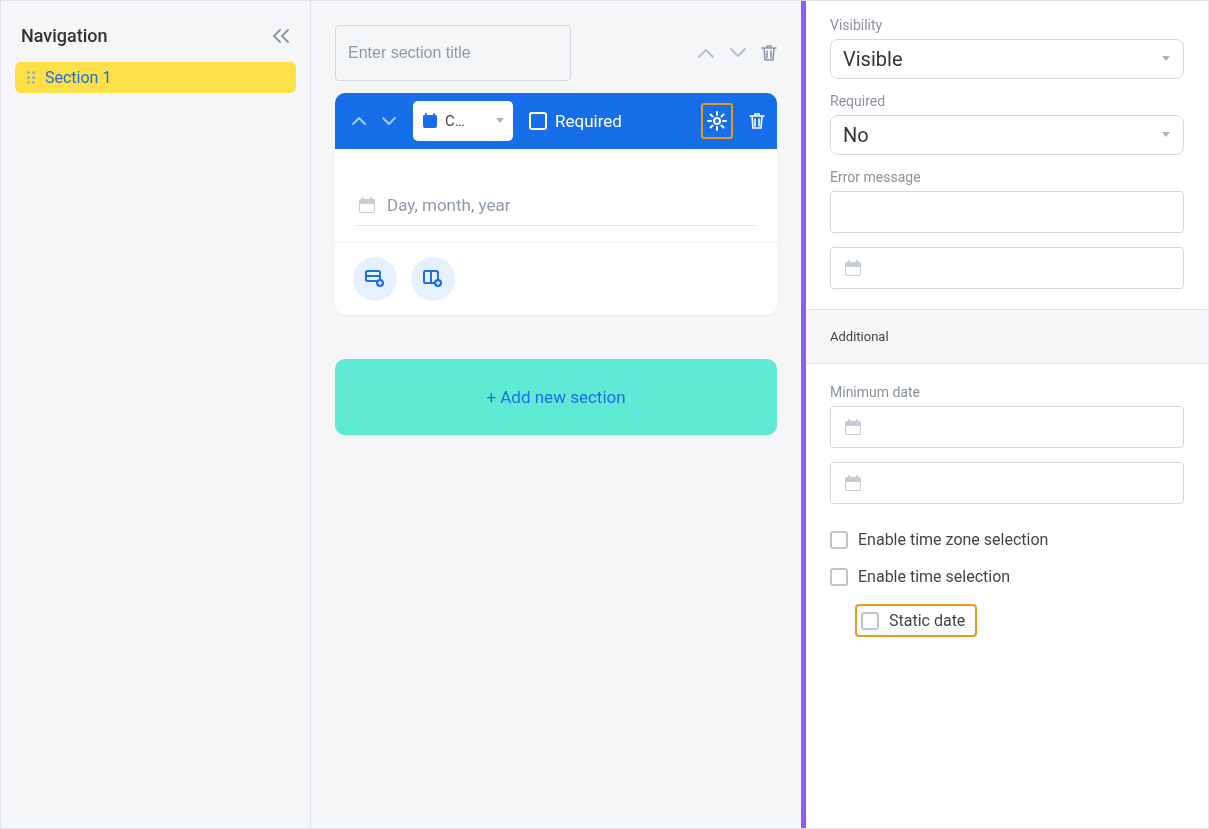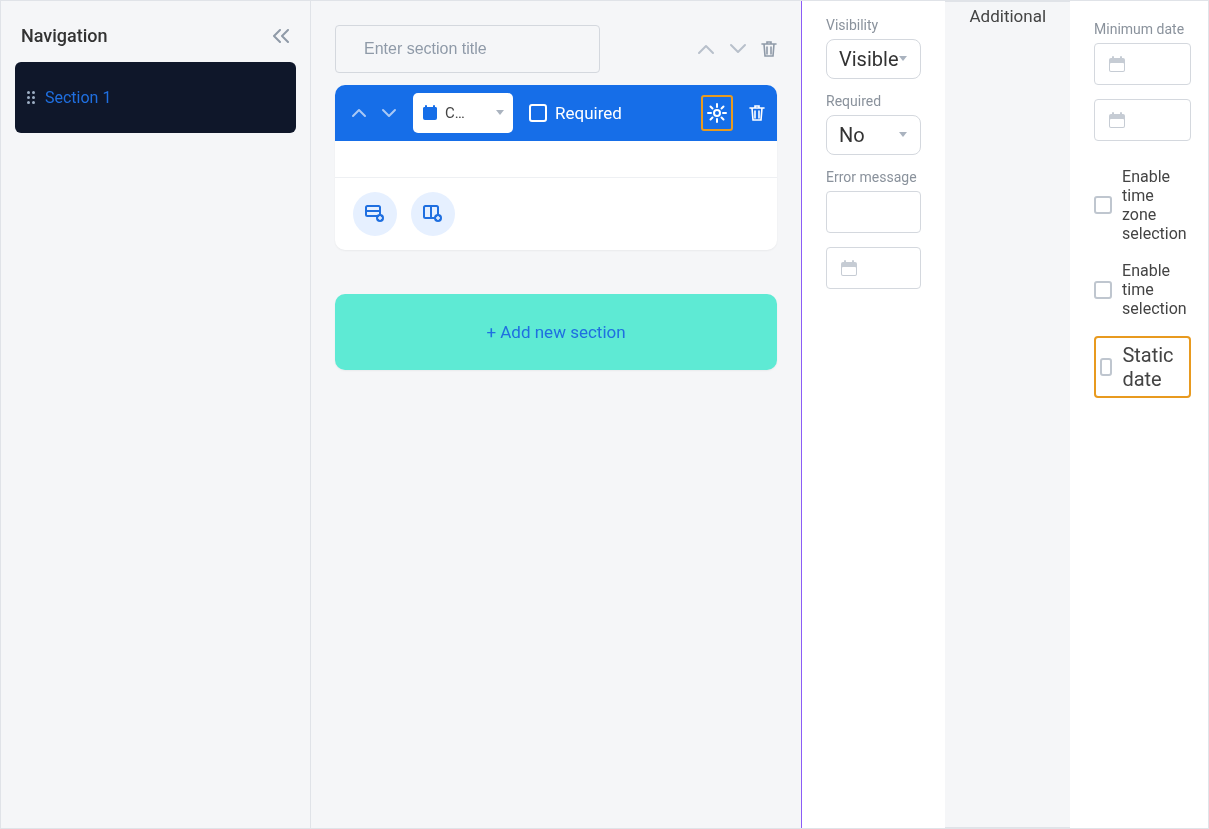--- a/index.html
+++ b/index.html
@@ -41,23 +41,23 @@
   .collapse-btn {
     color: #8f9aa8;
     cursor: pointer;
     letter-spacing: -4px;
     font-size: 14px;
   }
   .nav-item {
     display: flex;
     align-items: center;
     gap: 10px;
-    background: #0f172a;
+    background: #fde047;
     border-radius: 6px;
-    padding: 26px 12px;
+    padding: 6px 12px;
     cursor: pointer;
   }
   .drag-dots {
     display: grid;
     grid-template-columns: repeat(2, 3px);
     grid-template-rows: repeat(3, 3px);
     gap: 2px;
   }
   .drag-dots span {
     width: 3px; height: 3px; background: #9daec4; border-radius: 50%;
@@ -68,25 +68,25 @@
   .canvas {
     width: 490px;
     background: #f5f6f8;
     padding: 24px 24px;
   }
   .section-row {
     display: flex; align-items: center; gap: 20px; margin-bottom: 12px;
   }
   .section-title-input {
     flex: 0 0 236px;
-    height: 48px;
+    height: 56px;
     border: 1px solid #d4d8de;
     background: #f5f6f8;
     border-radius: 4px;
-    padding: 0 28px;
+    padding: 0 12px;
     font-size: 16px;
     color: #333;
     outline: none;
   }
   .section-title-input::placeholder { color: #8f9aa8; }
   .section-actions { display: flex; align-items: center; gap: 14px; margin-left: auto; }
   .sect-chev { color: #b8c0cb; cursor: pointer; }
   .trash { color: #8f9aa8; cursor: pointer; }
 
   .field-card {
@@ -177,25 +177,25 @@
     padding: 28px;
     color: #1f6fe0;
     font-size: 17px;
     cursor: pointer;
     box-shadow: 0 1px 2px rgba(0,0,0,0.05);
   }
 
   
   .props {
     flex: 1;
-    border-left: 1px solid #8b5cf6;
+    border-left: 5px solid #8b5cf6;
     background: #fff;
     overflow: hidden;
     display: flex;
-    flex-direction: row;
+    flex-direction: column;
   }
   .props-body { padding: 10px 24px 6px; }
   .form-label { font-size: 14px; color: #8a929c; margin-bottom: 6px; margin-top: 6px; }
   .sel {
     display: flex; align-items: center; justify-content: space-between;
     border: 1px solid #d4d8de; border-radius: 8px;
     padding: 0 12px; height: 40px; font-size: 20px; color: #333;
     cursor: pointer; margin-bottom: 14px;
   }
   .caret { color: #aab3bf; }
@@ -208,39 +208,40 @@
     border: 1px solid #d4d8de; border-radius: 4px;
     height: 42px; width: 100%; padding: 0 12px;
     display: flex; align-items: center; margin-bottom: 14px;
     cursor: pointer;
   }
   .date-input svg { color: #c6ccd4; }
   .group-header {
     background: #f5f6f8;
     border-top: 1px solid #e0e3e8;
     border-bottom: 1px solid #e0e3e8;
-    padding: 4px 24px;
-    font-size: 17px;
+    padding: 19px 24px;
+    font-size: 13px;
     color: #444;
   }
   .check-row {
     display: flex; align-items: center; gap: 10px;
     font-size: 16px; color: #444; margin-bottom: 18px;
     cursor: pointer;
   }
   .check-row .cb {
     width: 18px; height: 18px; border: 2px solid #bfc6cf; border-radius: 3px;
     flex-shrink: 0;
   }
   .highlight-row {
     display: inline-flex; align-items: center; gap: 10px;
     padding: 5px 10px 5px 4px;
     border: 2px solid #e89a1f; border-radius: 4px;
-    font-size: 20px; color: #444;
-    cursor: pointer;
+    font-size: 16px; color: #444;
+    cursor: pointer;
+    margin-left: 25px;
   }
   .highlight-row .cb {
     width: 18px; height: 18px; border: 2px solid #bfc6cf; border-radius: 3px;
   }
   svg { display: block; }
 </style>
 </head>
 <body>
 
 <div class="app">
@@ -331,20 +332,31 @@
             </svg>
         </div>
         <span class="tb-trash">
           <svg width="16" height="18" viewBox="0 0 16 18">
               <path d="M1 4h14M6 4V2h4v2M3 4l1 12h8l1-12M6 7v7M10 7v7" stroke="currentColor" stroke-width="1.6" fill="none" stroke-linecap="round"></path>
             </svg>
         </span>
       </div>
 
       <div class="field-body">
+        <div class="date-preview">
+          <span class="cal-small">
+            <svg width="20" height="20" viewBox="0 0 20 20">
+                <rect x="2" y="4" width="16" height="14" rx="2" fill="currentColor"></rect>
+                <rect x="3" y="9" width="14" height="8" rx="1" fill="#fff"></rect>
+                <rect x="5" y="2" width="2" height="4" rx="1" fill="currentColor"></rect>
+                <rect x="13" y="2" width="2" height="4" rx="1" fill="currentColor"></rect>
+              </svg>
+          </span>
+          <span>Day, month, year</span>
+        </div>
       </div>
 
       <div class="field-footer">
         <div class="footer-btn">
           <svg width="20" height="18" viewBox="0 0 20 18">
               <rect x="1" y="1" width="14" height="10" rx="1.5" fill="none" stroke="currentColor" stroke-width="2"></rect>
               <line x1="1" y1="6" x2="15" y2="6" stroke="currentColor" stroke-width="2"></line>
               <circle cx="15" cy="13" r="4" fill="currentColor"></circle>
               <path d="M15 11v4M13 13h4" stroke="#e8f1ff" stroke-width="1.5"></path>
             </svg>

